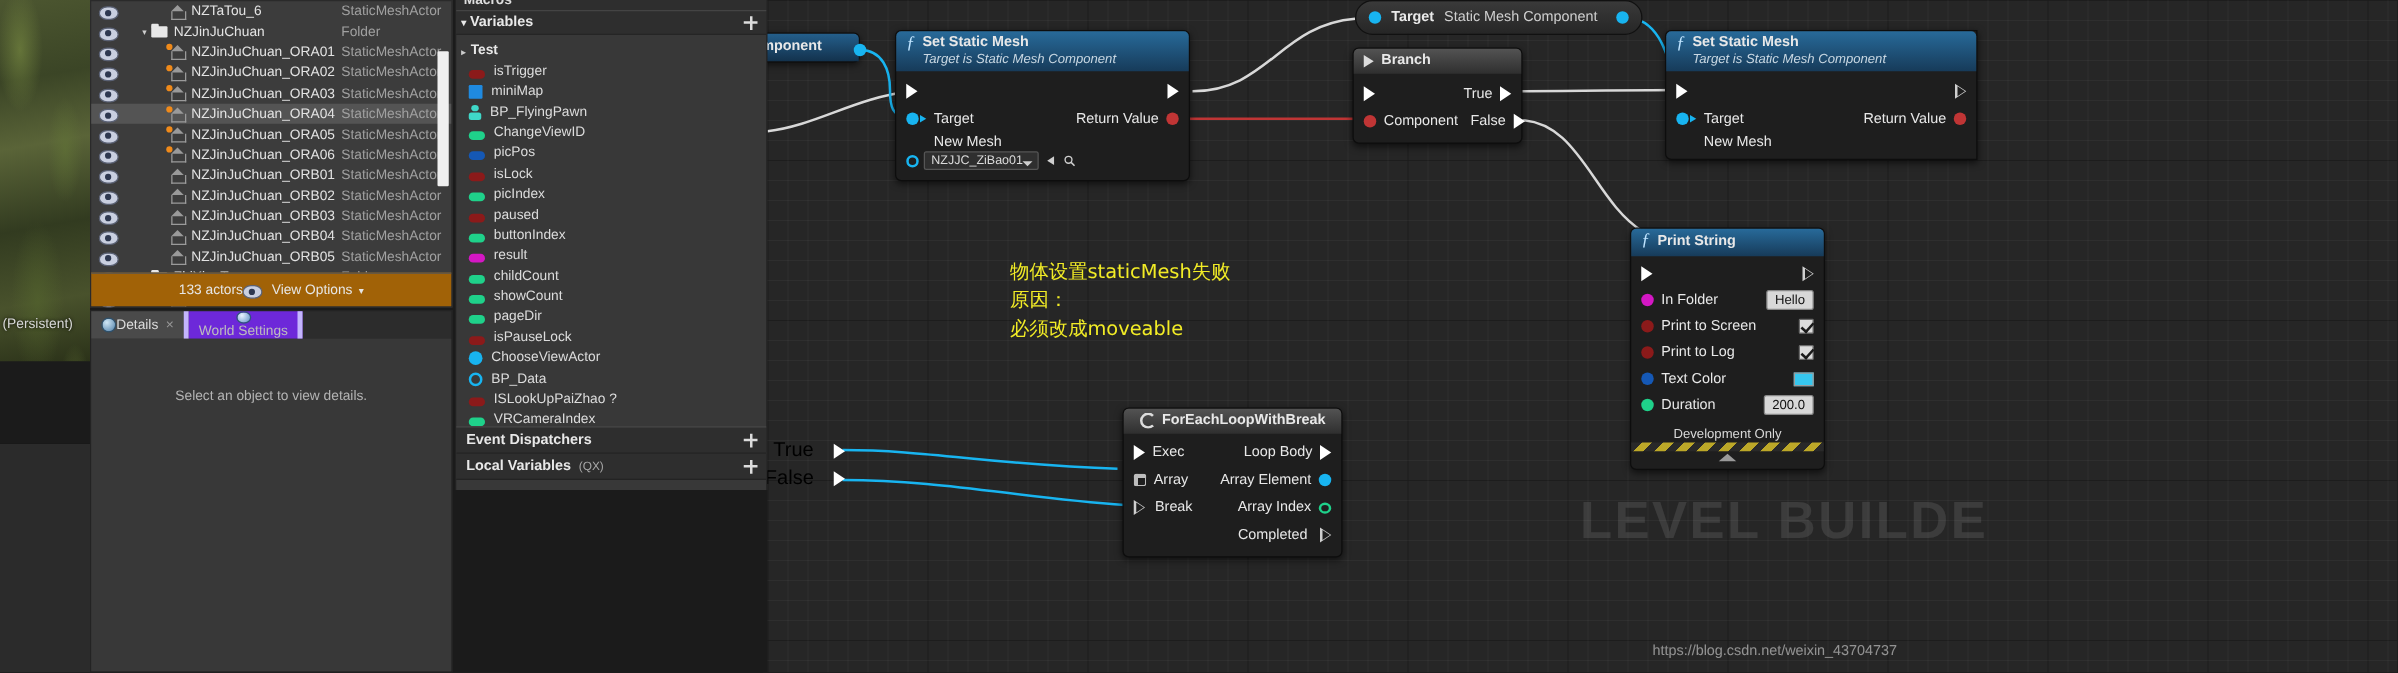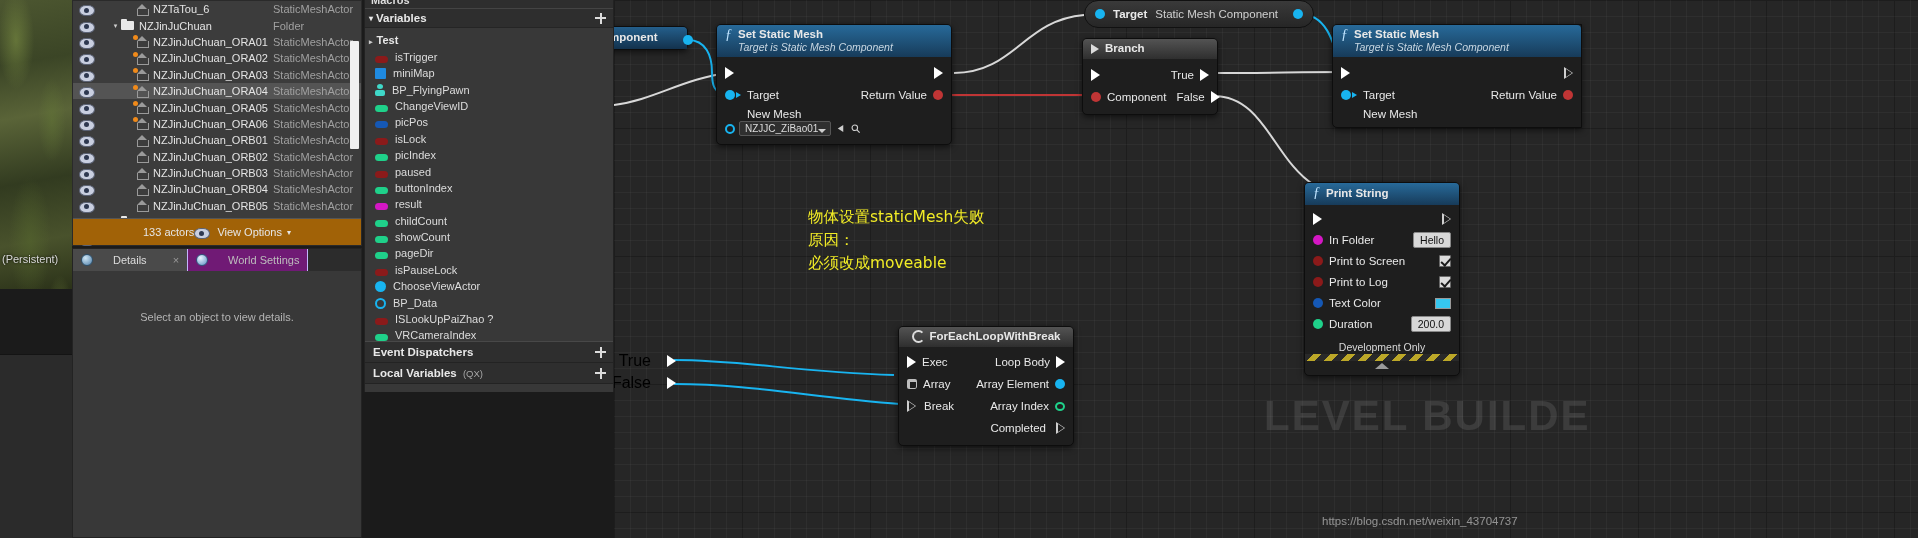--- a/index.html
+++ b/index.html
@@ -102,25 +102,25 @@
   }
   .ol-viewopts{ display:flex; align-items:center; gap:5px; }
 
   
   .dpanel{
     position:absolute; left:72px; top:248px; width:290px; height:290px;
     background:#2c2c2c; border:1px solid #232323;
   }
   .dtabs{ display:flex; height:22px; }
   .dtab{
-    display:flex; align-items:center; gap:20px; padding:0 8px;
+    display:flex; align-items:center; gap:0; padding:0 8px;
     font-size:11px; color:#dcdcdc; background:#4a4a4a; height:22px;
-    border-right:1px solid #c4b5fd; position:relative;justify-content:flex-end;
-  }
-  .dtab.inactive{ background:#701a75; color:#bdbdbd; }
+    border-right:4px solid #c4b5fd; position:relative;justify-content:flex-end;
+  }
+  .dtab.inactive{ background:#6d28d9; color:#bdbdbd;flex-direction:column; }
   .dtab-x{ margin-left:6px; color:#999; font-size:11px; }
   .tab-ico{ width:12px; height:12px; border-radius:50%; }
   .tab-ico.details{ background:radial-gradient(circle at 35% 30%, #cfe6f5, #4f7fa8); border:1px solid #2e506b;}
   .tab-ico.world{ background:radial-gradient(circle at 35% 30%, #eaf4ff, #5c8fc4); border:1px solid #31557c;}
   .dbody{
     position:absolute; left:0; right:0; top:22px; bottom:0; background:#383838;
   }
   .dempty{
     position:absolute; left:0; right:0; top:40px; text-align:center;
     font-size:11px; color:#b4b4b4;

